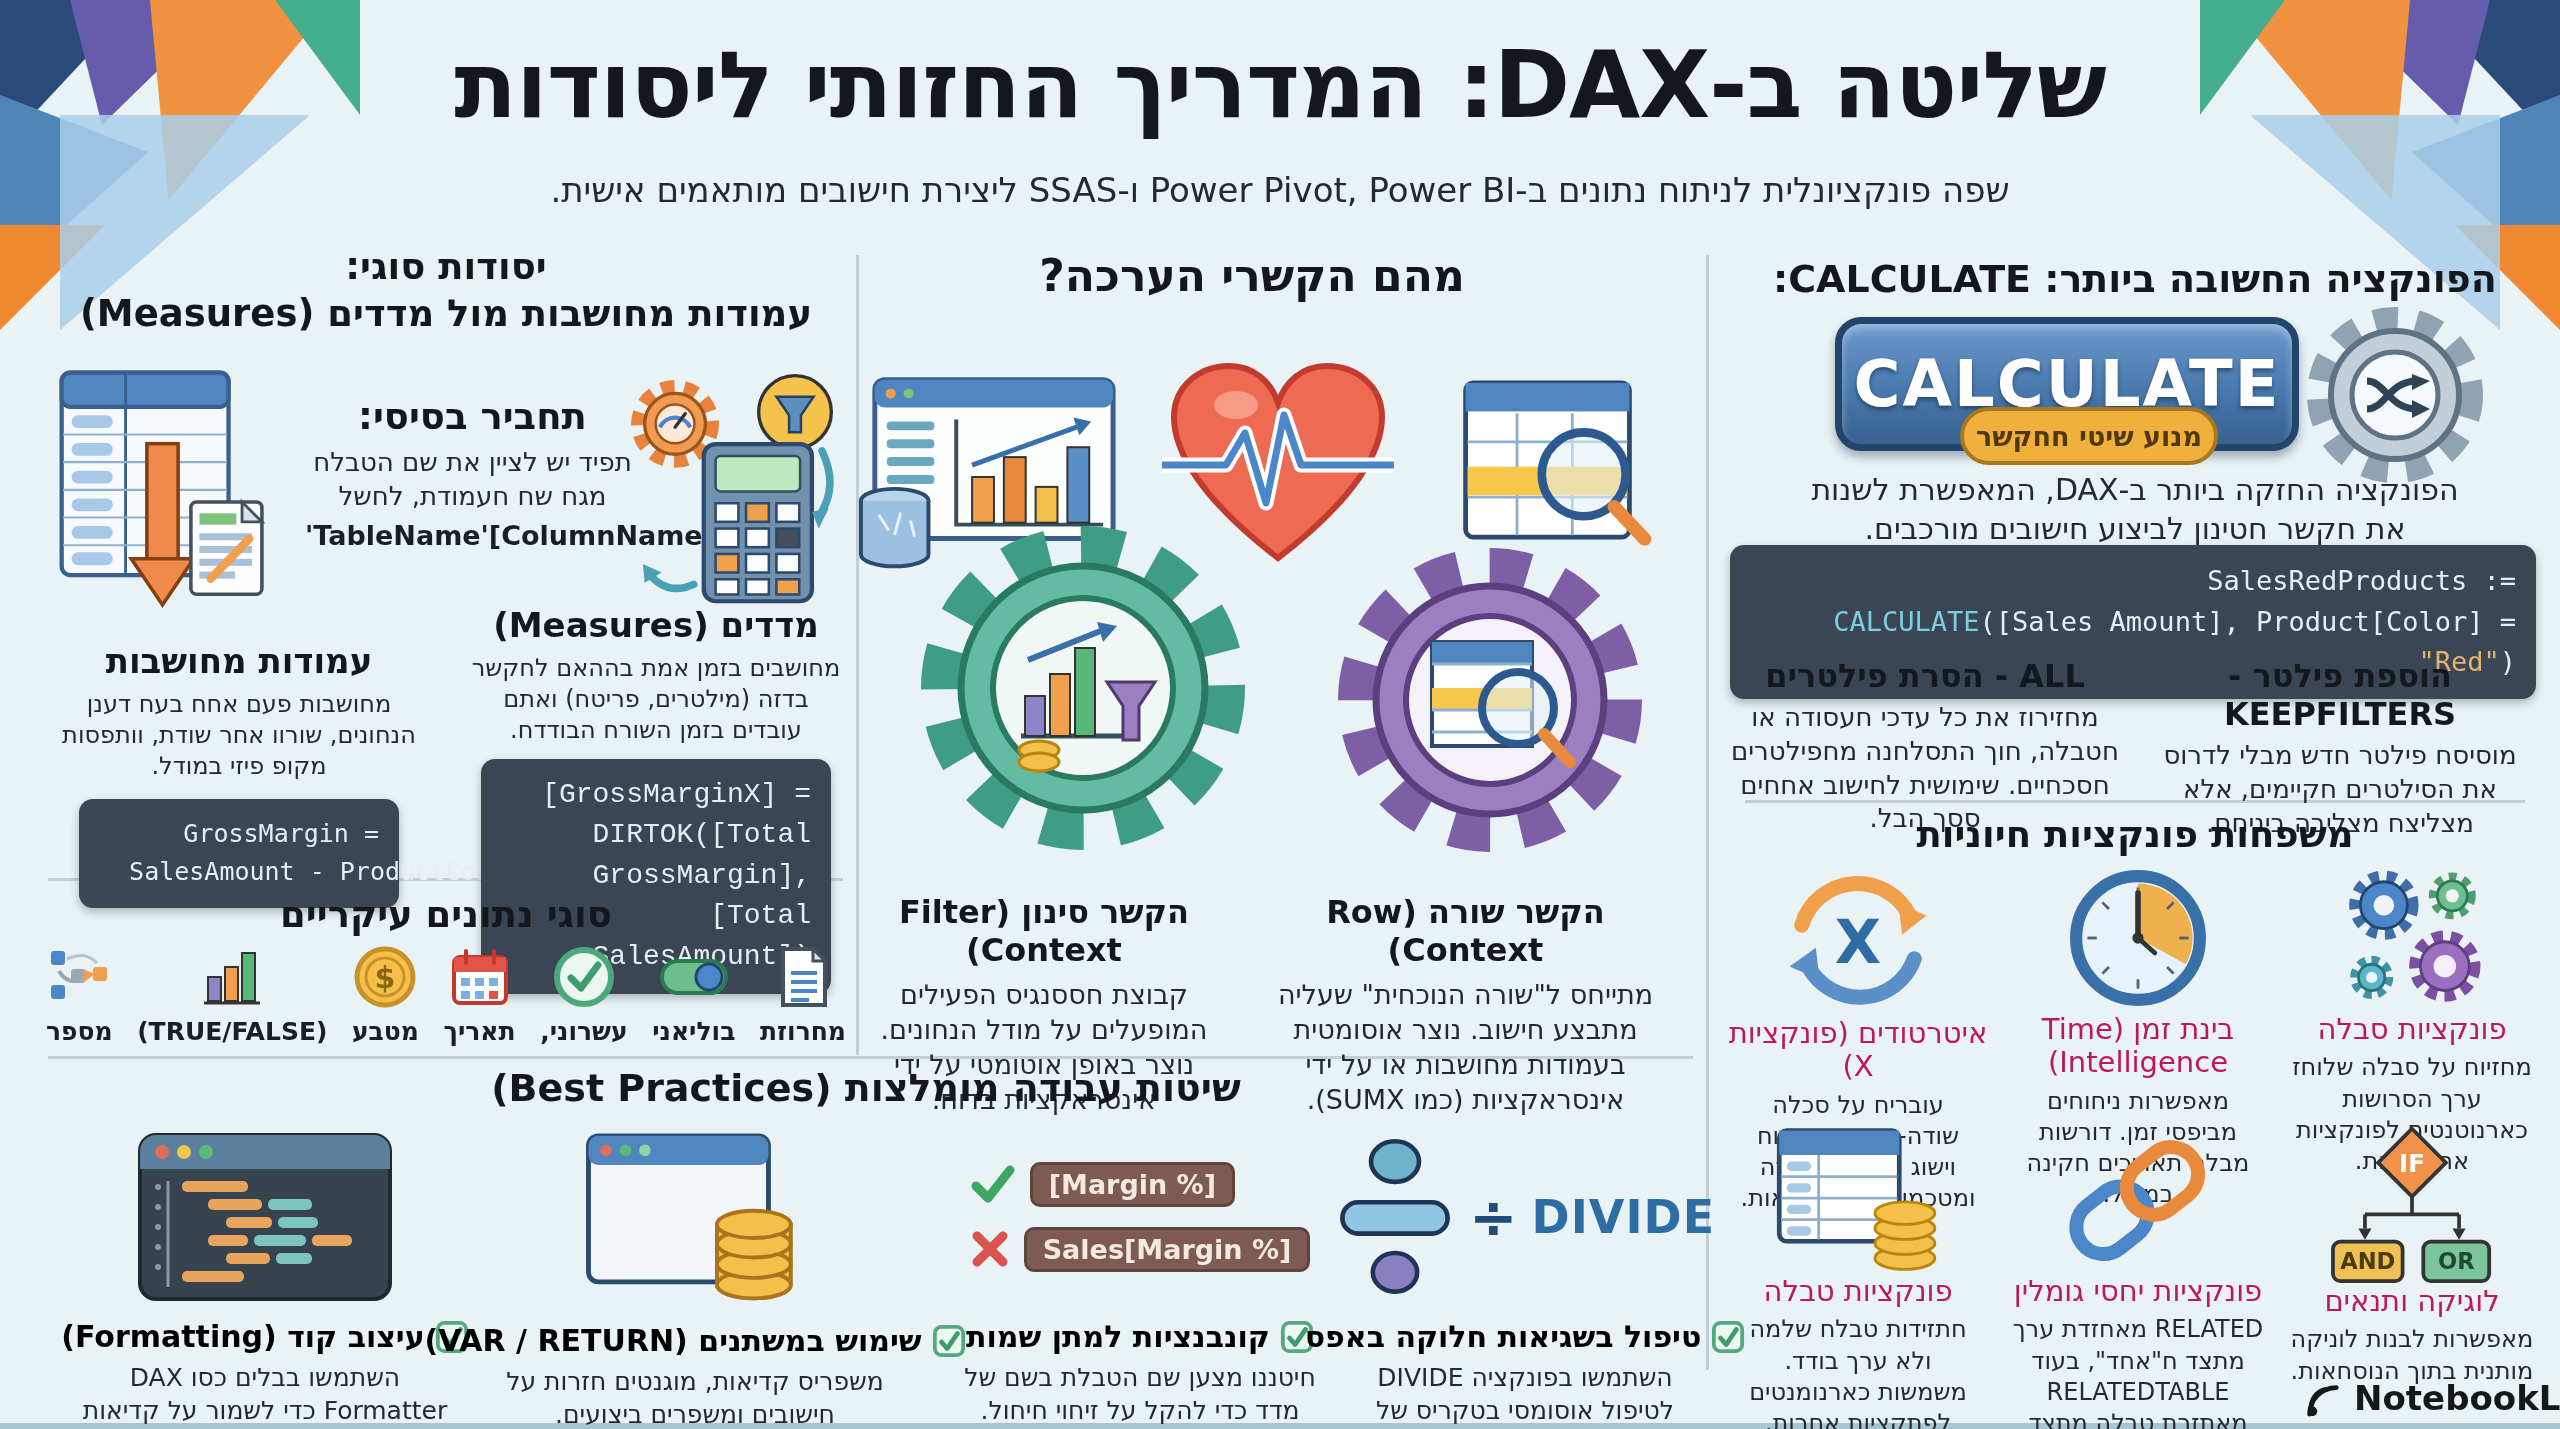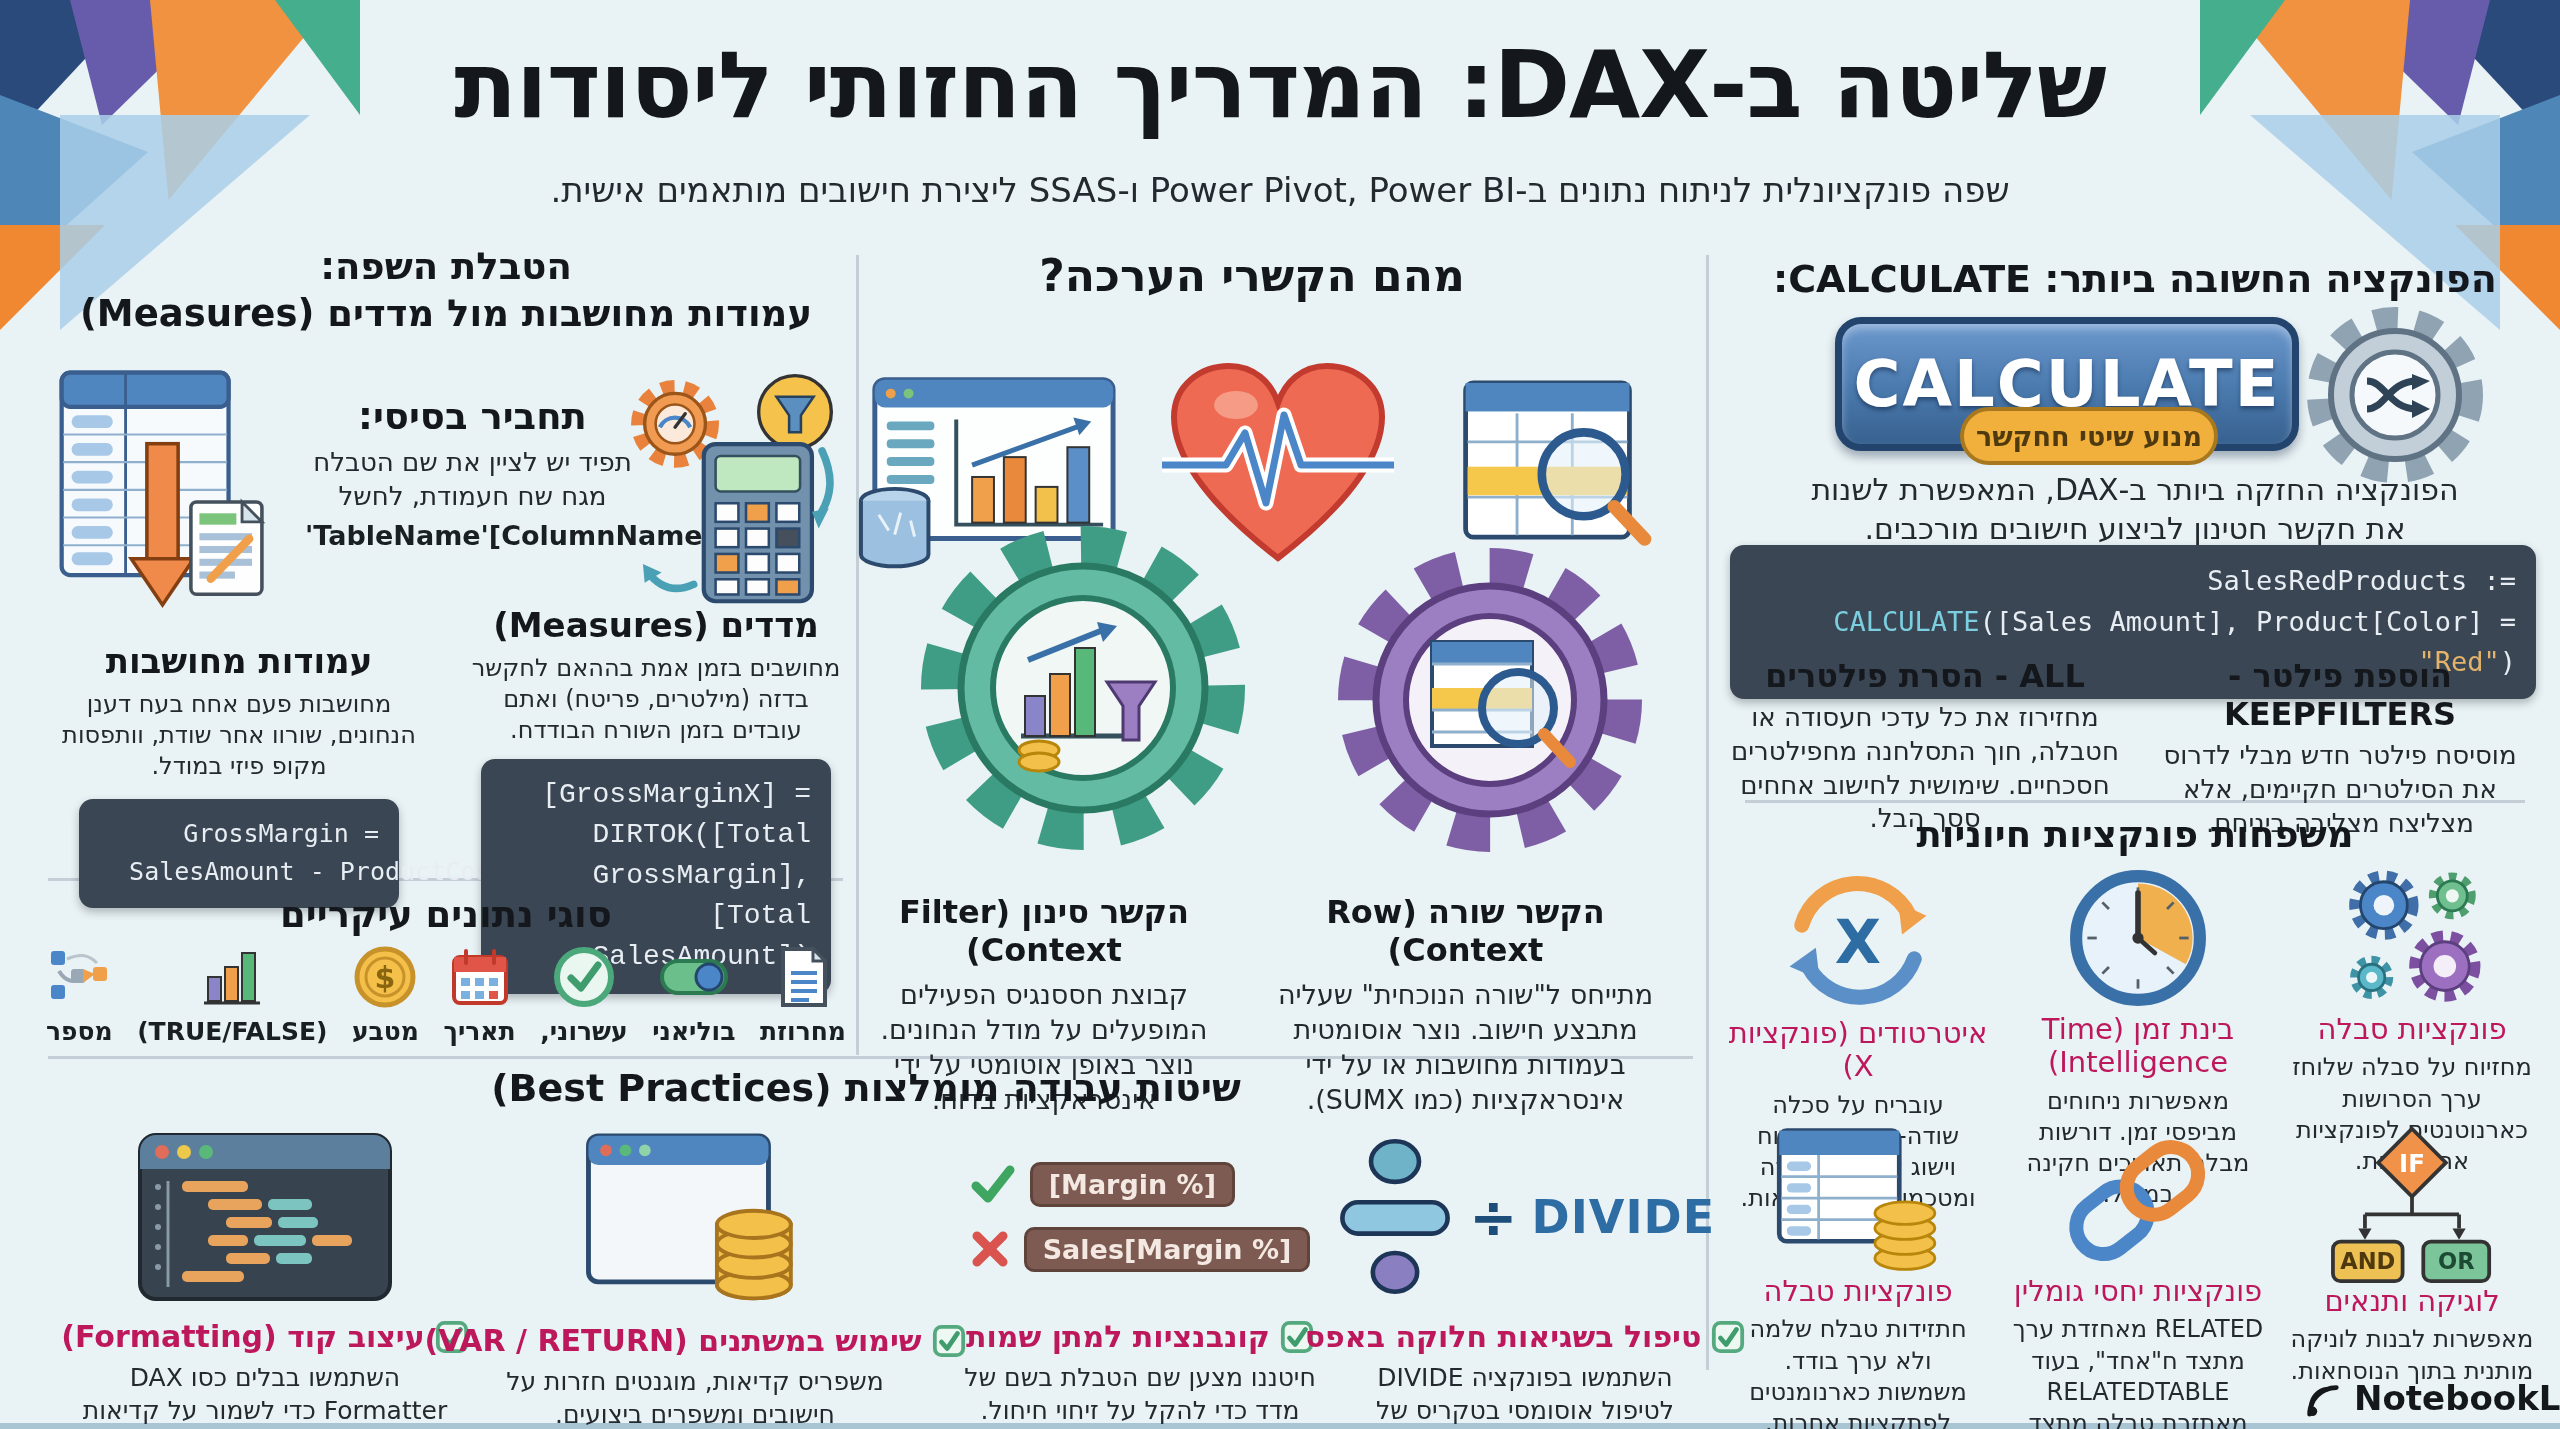--- a/index.html
+++ b/index.html
@@ -16,21 +16,21 @@
   .shape{position:absolute;}
   .dt-row{display:flex;justify-content:space-between;align-items:flex-end;direction:ltr;}
   .dt-item{display:flex;flex-direction:column;align-items:center;gap:8px;}
   .dt-label{font-size:25px;font-weight:bold;color:#1a1f24;white-space:nowrap;direction:rtl;}
   .fam-item{position:absolute;width:270px;display:flex;flex-direction:column;align-items:center;}
   .fam-title{font-size:29px;font-weight:normal;color:#be185d;direction:rtl;text-align:center;line-height:1.15;}
   .fam-text{font-size:24px;color:#23292f;direction:rtl;text-align:center;line-height:1.3;margin-top:6px;}
   .bp-item{position:absolute;display:flex;flex-direction:column;align-items:center;}
   .bp-icon-area{height:185px;display:flex;align-items:center;justify-content:center;gap:14px;}
   .bp-title-row{display:flex;direction:rtl;align-items:center;gap:10px;margin-top:10px;}
-  .bp-title{font-size:30px;font-weight:bold;color:#be185d;white-space:nowrap;}
+  .bp-title{font-size:30px;font-weight:bold;color:#000000;white-space:nowrap;}
   .bp-text{font-size:25px;color:#23292f;direction:rtl;text-align:center;line-height:1.3;margin-top:8px;}
   .badge{background:#7d5b52;border:3px solid #5f443c;border-radius:10px;color:#f4e9e2;
          font-size:27px;font-weight:bold;padding:4px 16px;font-family:"DejaVu Sans",sans-serif;direction:ltr;}
   .badge-row{display:flex;align-items:center;gap:14px;}
   .pill{background:#f1b03c;border:4px solid #a87820;border-radius:30px;color:#4e3a0e;
         font-weight:bold;display:flex;align-items:center;justify-content:center;direction:rtl;}
   .calc-btn{background:linear-gradient(180deg,#6b97cc 0%,#4a79ad 55%,#37618f 100%);
             border:7px solid #23456d;border-radius:26px;box-shadow:inset 0 5px 8px rgba(255,255,255,.35),0 6px 10px rgba(20,40,70,.35);
             display:flex;align-items:center;justify-content:center;}
   .calc-btn span{color:#fff;font-weight:bold;font-size:64px;letter-spacing:2px;text-shadow:0 3px 4px rgba(10,30,60,.5);}
@@ -64,21 +64,21 @@
   <div class="abs body-txt" style="left:0;top:168px;width:2560px;font-size:34px;">שפה פונקציונלית לניתוח נתונים ב-Power Pivot, Power BI ו-SSAS ליצירת חישובים מותאמים אישית.</div>
 
   <div class="abs divider" style="left:856px;top:255px;width:3px;height:800px;"></div>
   <div class="abs divider" style="left:1706px;top:255px;width:3px;height:1115px;"></div>
   <div class="abs divider" style="left:48px;top:878px;width:795px;height:3px;"></div>
   <div class="abs divider" style="left:48px;top:1056px;width:1645px;height:3px;"></div>
   <div class="abs divider" style="left:1745px;top:800px;width:780px;height:3px;"></div>
   <div class="abs" style="left:0;top:1423px;width:2560px;height:6px;background:#a9c4d2;"></div>
 
   <div class="abs" style="left:40px;top:245px;width:812px;height:810px;">
-    <div class="abs h-main" style="left:0;top:0;width:812px;font-size:37px;">הטבלת השפה:</div>
+    <div class="abs h-main" style="left:0;top:0;width:812px;font-size:37px;">יסודות סוגי:</div>
     <div class="abs h-main" style="left:0;top:47px;width:812px;font-size:37px;">עמודות מחושבות מול מדדים (Measures)</div>
 
     <svg class="abs" style="left:15px;top:122px;" width="215" height="245" viewBox="0 0 300 345">
       <rect x="8" y="8" width="235" height="285" rx="12" fill="#f6fafc" stroke="#3a5f8f" stroke-width="6"></rect>
       <rect x="8" y="8" width="235" height="48" rx="12" fill="#4f86c0" stroke="#3a5f8f" stroke-width="6"></rect>
       <line x1="98" y1="10" x2="98" y2="290" stroke="#3a5f8f" stroke-width="4"></line>
       <g stroke="#8fb0cc" stroke-width="3">
         <line x1="10" y1="95" x2="241" y2="95"></line>
           <line x1="10" y1="134" x2="241" y2="134"></line>
         <line x1="10" y1="173" x2="241" y2="173"></line>

